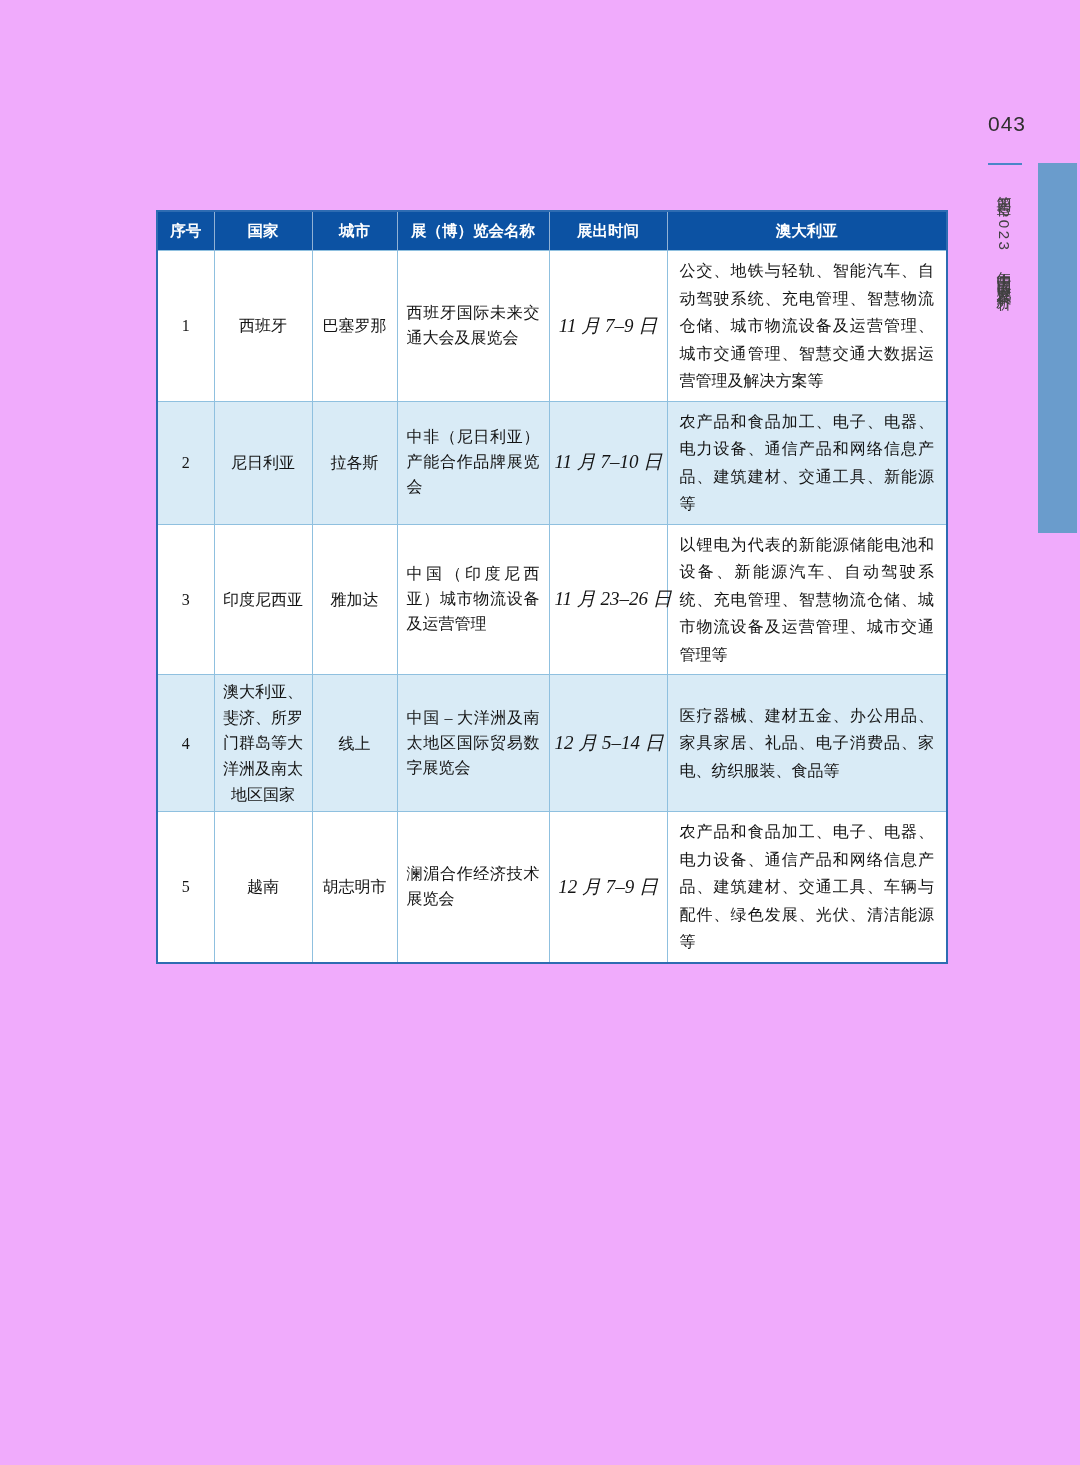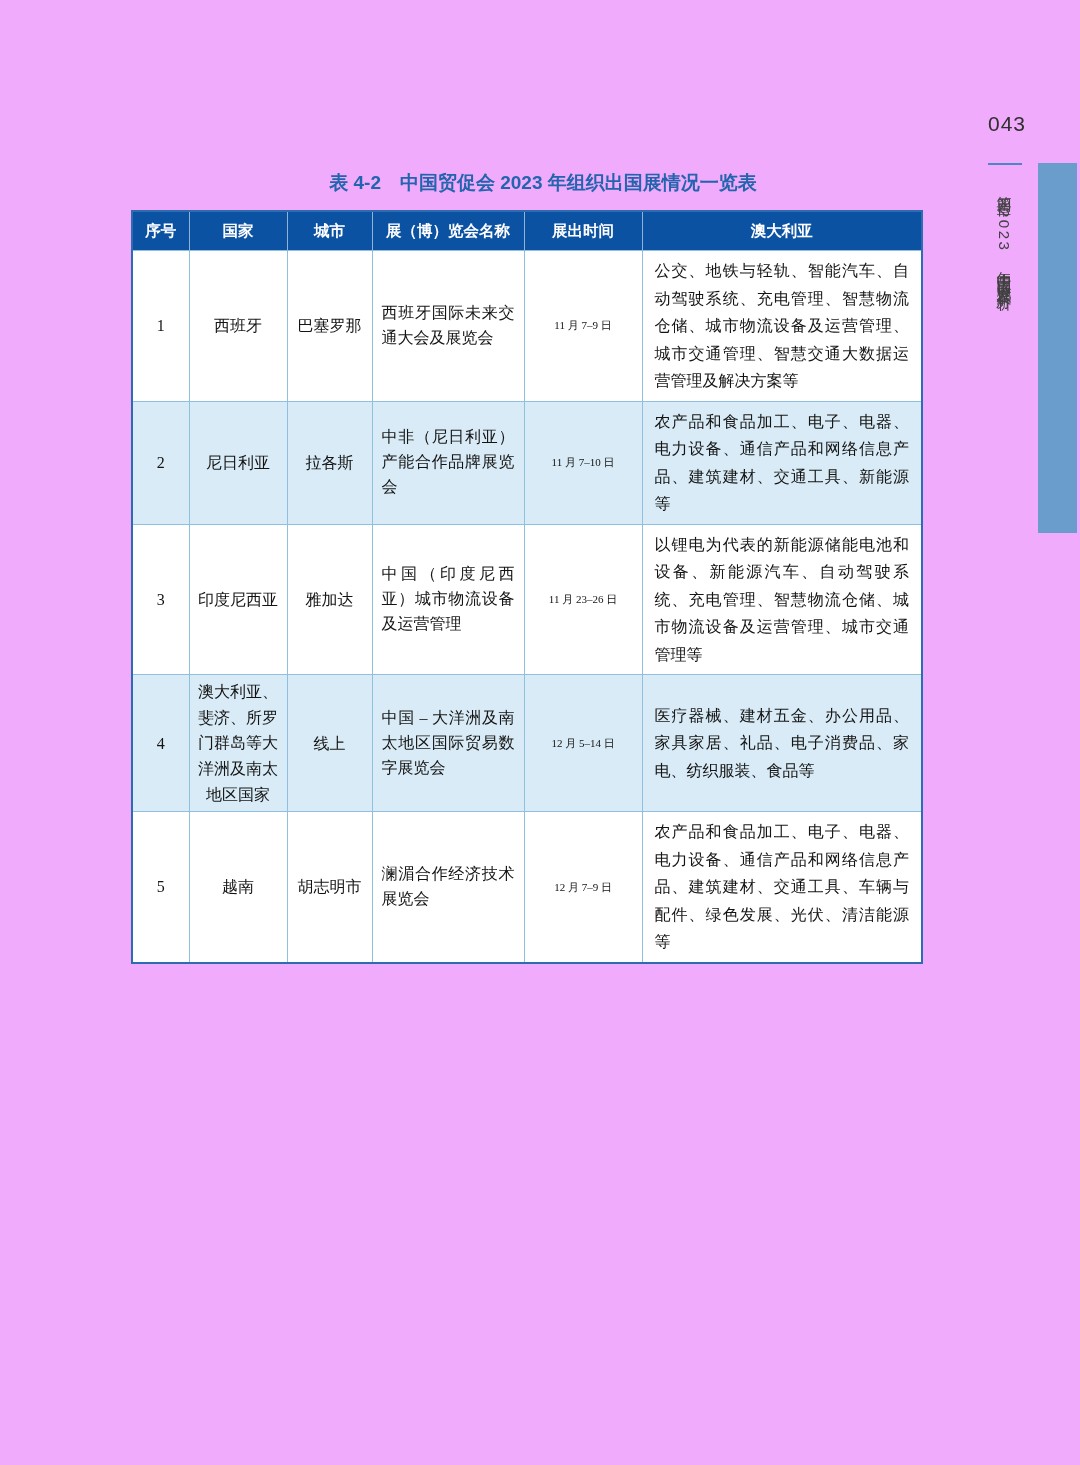--- a/index.html
+++ b/index.html
@@ -33,21 +33,21 @@
     width:39px;height:370px;background:#6a9ccc;
   }
   
   .table-title{
     position:absolute;top:170px;left:148px;width:790px;
     text-align:center;
     font-family:"Liberation Sans","DejaVu Sans",sans-serif;
     font-weight:bold;font-size:19px;color:#2264ae;
   }
   .tbl{
-    position:absolute;top:210px;left:131px;
+    position:absolute;top:210px;left:156px;
     width:790px;border-collapse:collapse;table-layout:fixed;
     border:2px solid #2e6cb2;
     padding-left:6px;
   }
   .tbl th{
     background:#0c52a3;color:#ffffff;
     font-family:"Liberation Sans","DejaVu Sans",sans-serif;
     font-weight:bold;font-size:15.5px;
     height:38px;padding:0 2px;text-align:center;vertical-align:middle;
     border-left:1px solid rgba(255,255,255,.55);
@@ -64,38 +64,37 @@
   .tbl tbody tr:nth-child(1){height:132px;}
   .tbl tbody tr:nth-child(2){height:85px;}
   .tbl tbody tr:nth-child(3){height:105px;}
   .tbl tbody tr:nth-child(4){height:133px;}
   .tbl tbody tr:nth-child(5){height:108px;}
   
   .tbl td:nth-child(4){               
     text-align:justify;text-align-last:left;
     padding:6px 9px;line-height:1.55;
   }
-  .tbl td:nth-child(5){white-space:nowrap;font-size:11px;} 
+  .tbl td:nth-child(5){white-space:nowrap;font-size:19px;font-style:italic;} 
   .tbl td:nth-child(6){               
     text-align:justify;text-align-last:left;
     padding:6px 12px;line-height:1.72;
   }
   .tbl td:nth-child(2){padding:4px 4px;line-height:1.6;} 
 </style>
 </head>
 <body>
 
 <div class="page">
 
   <div class="page-number">043</div>
   <div class="sidebar-rule"></div>
   <div class="sidebar-text">第四章　2023 年中国出国展览发展分析</div>
   <div class="accent-bar"></div>
 
-  <div class="table-title">表 4-2　中国贸促会 2023 年组织出国展情况一览表</div>
 
   <table class="tbl">
     <colgroup>
         <col style="width: 57px;">
         <col style="width: 98px;">
         <col style="width: 85px;">
         <col style="width: 152px;">
         <col style="width: 118px;">
         <col style="width: 280px;">
       </colgroup>

